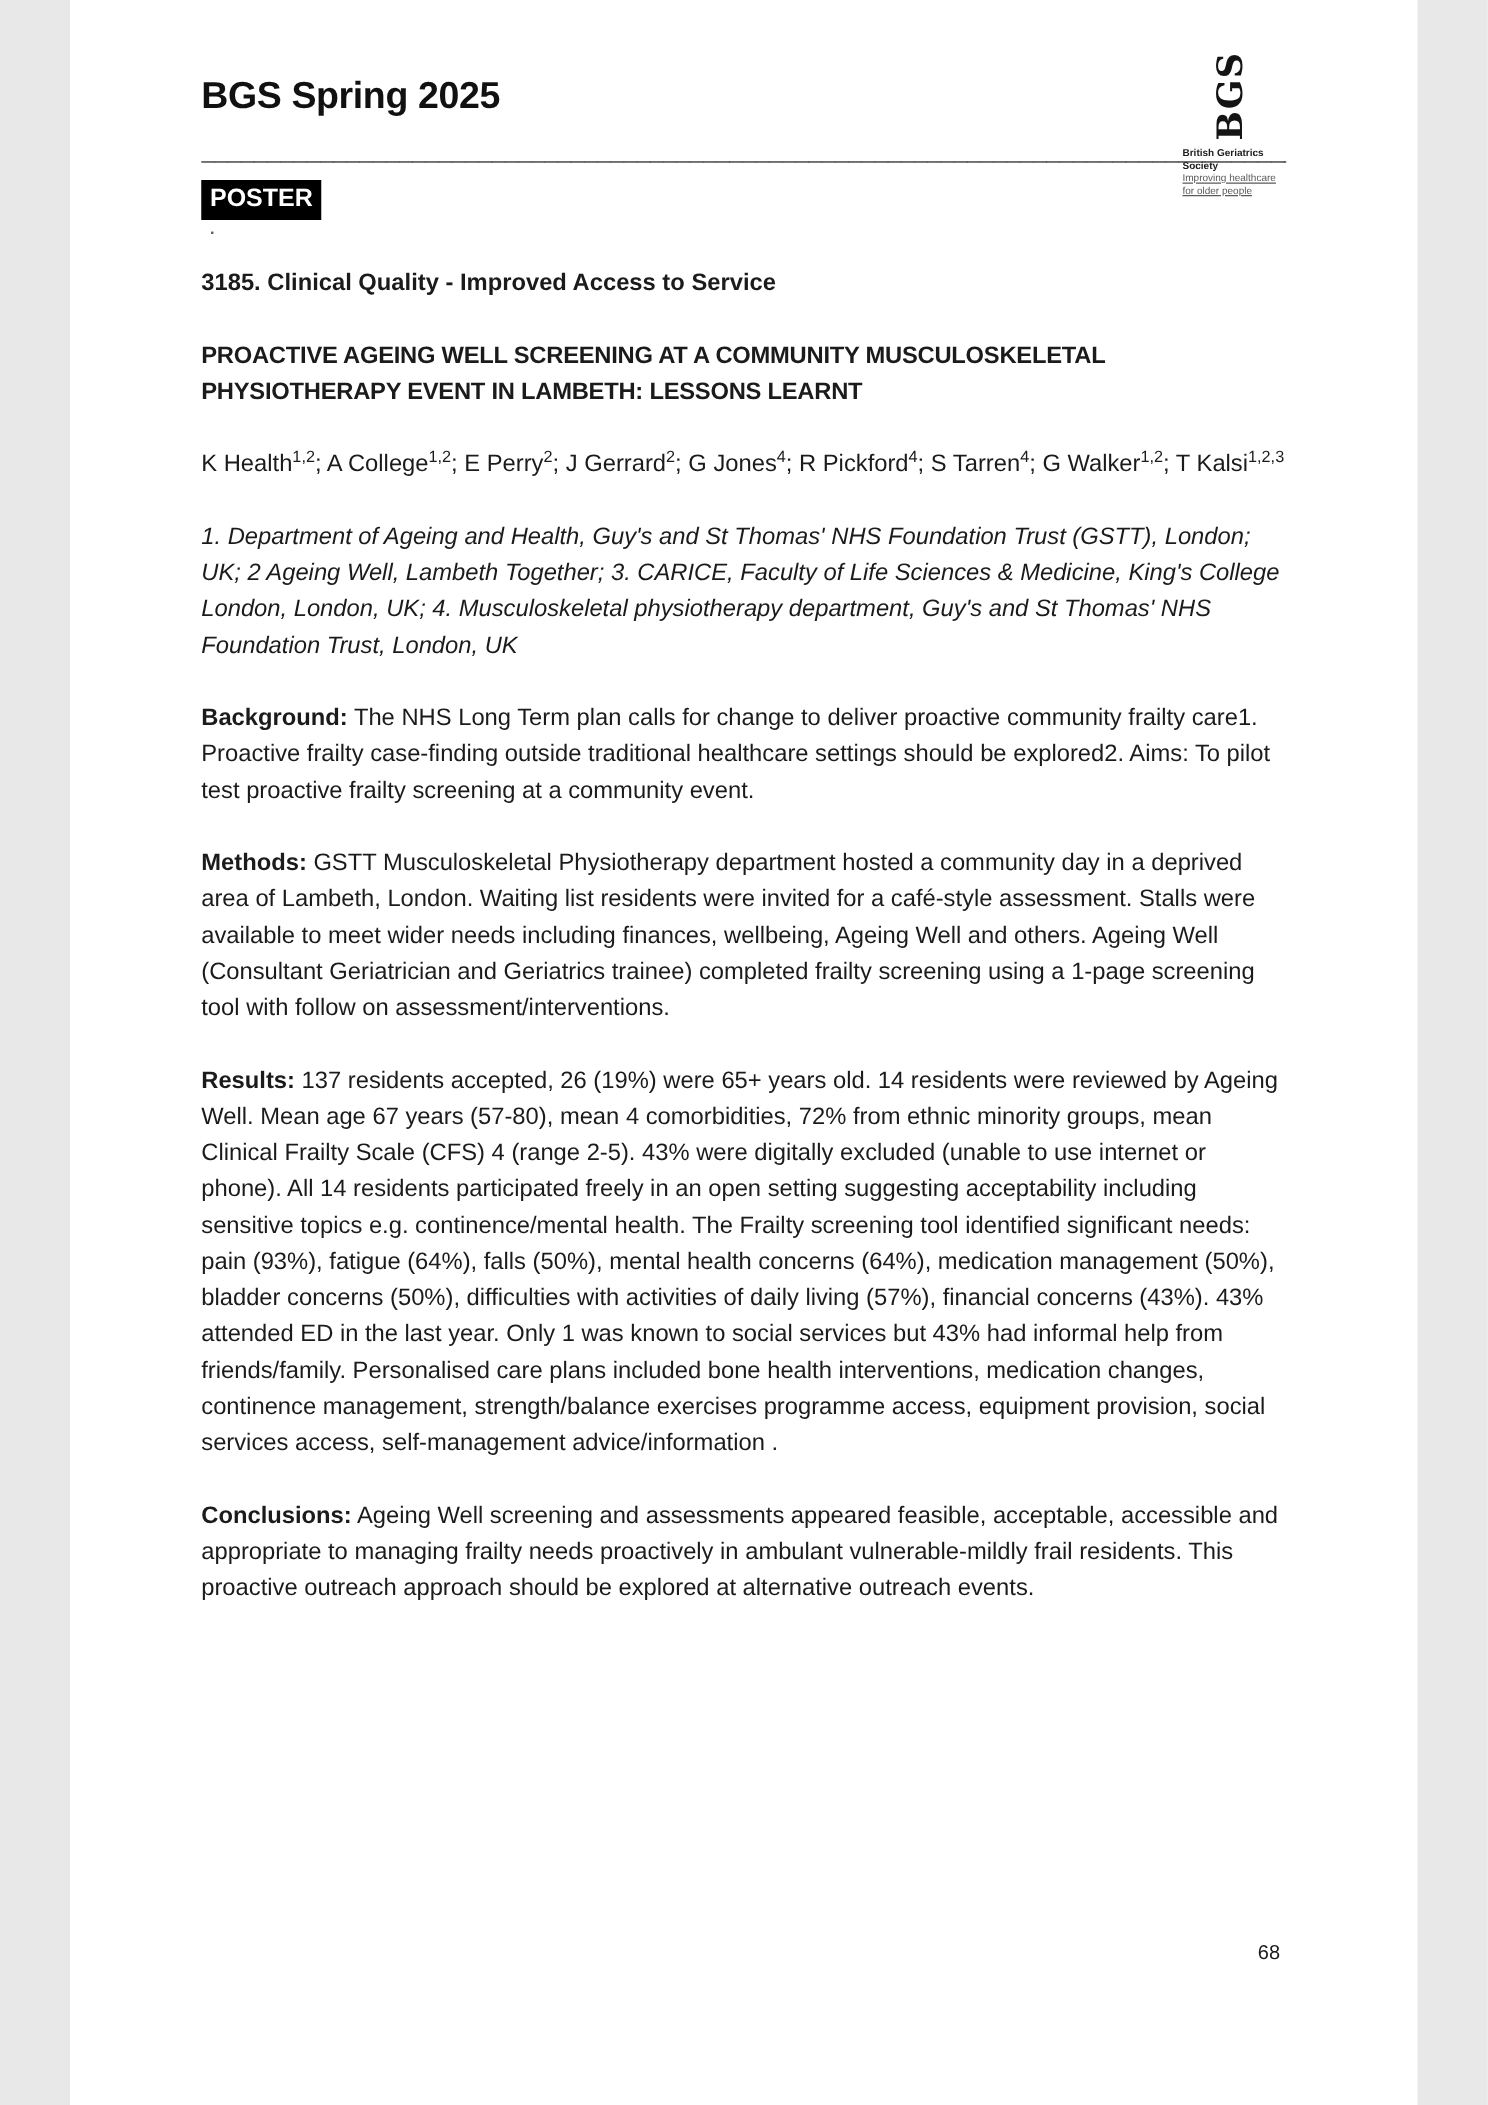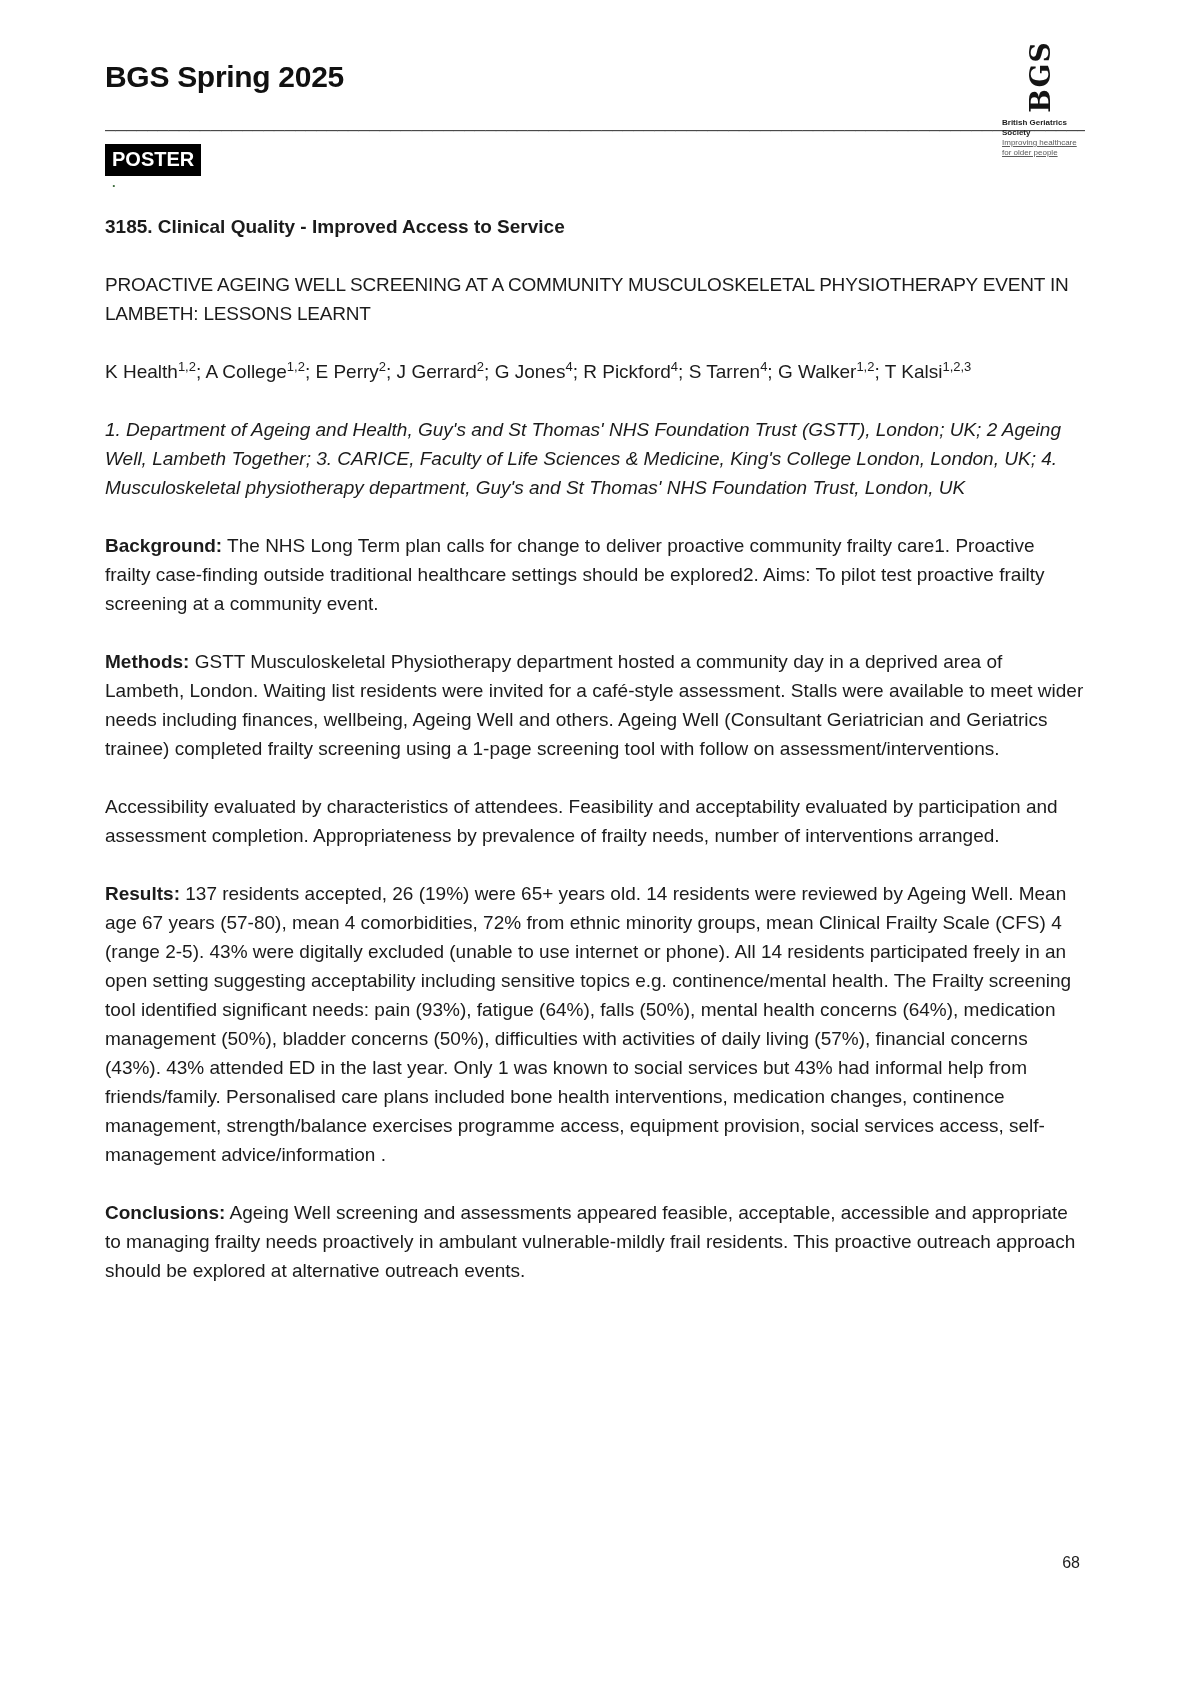--- a/index.html
+++ b/index.html
@@ -1,18 +1,18 @@
 <!DOCTYPE html>
 <html><head>
 <meta charset="utf-8">
 <style>
   html, body { margin: 0; padding: 0; background: #e8e8e8; }
   .page {
     position: relative;
-    width: 1190px;
+    width: 1078px;
     height: 1684px;
     margin: 0 auto;
     background: #ffffff;
     font-family: "Liberation Sans", sans-serif;
     color: #1b1b1b;
     overflow: hidden;
   }
   .content { padding: 0 105px; }
 
   
@@ -76,21 +76,21 @@
     line-height: 10px;
   }
 
   
   .para, .session, .abs-title, .authors, .affiliations {
     margin: 29px 0 0 0;
     font-size: 19px;
     line-height: 29px;
   }
   .session { margin-top: 24px; font-weight: bold; }
-  .abs-title { font-weight: normal; letter-spacing: -0.2px; }
+  .abs-title { font-weight: bold; letter-spacing: -0.2px; }
   .authors sup { font-size: 13px; line-height: 0; }
   .affiliations { font-style: italic; }
   .para strong { font-weight: bold; }
 
   .page-number {
     position: absolute;
     top: 1554px;
     right: 110px;
     font-size: 16px;
     color: #1b1b1b;
@@ -121,21 +121,20 @@
   <div class="stray-dot">.</div>
 
   <main class="content">
     <p class="session">3185. Clinical Quality - Improved Access to Service</p>
     <p class="abs-title">PROACTIVE AGEING WELL SCREENING AT A COMMUNITY MUSCULOSKELETAL PHYSIOTHERAPY EVENT IN LAMBETH: LESSONS LEARNT</p>
     <p class="authors"><span>K Health</span><sup>1,2</sup>; <span>A College</span><sup>1,2</sup>; <span>E Perry</span><sup>2</sup>; <span>J Gerrard</span><sup>2</sup>; <span>G Jones</span><sup>4</sup>; <span>R Pickford</span><sup>4</sup>; <span>S Tarren</span><sup>4</sup>; <span>G Walker</span><sup>1,2</sup>; <span>T Kalsi</span><sup>1,2,3</sup></p>
     <p class="affiliations">1. Department of Ageing and Health, Guy's and St Thomas' NHS Foundation Trust (GSTT), London; UK; 2 Ageing Well, Lambeth Together; 3. CARICE, Faculty of Life Sciences &amp; Medicine, King's College London, London, UK; 4. Musculoskeletal physiotherapy department, Guy's and St Thomas' NHS Foundation Trust, London, UK</p>
     <div id="sections">
         <p class="para"><strong>Background:</strong> The NHS Long Term plan calls for change to deliver proactive community frailty care1. Proactive frailty case-finding outside traditional healthcare settings should be explored2. Aims: To pilot test proactive frailty screening at a community event.</p>
         <p class="para"><strong>Methods:</strong> GSTT Musculoskeletal Physiotherapy department hosted a community day in a deprived area of Lambeth, London. Waiting list residents were invited for a café-style assessment. Stalls were available to meet wider needs including finances, wellbeing, Ageing Well and others. Ageing Well (Consultant Geriatrician and Geriatrics trainee) completed frailty screening using a 1-page screening tool with follow on assessment/interventions.</p>
-        <p class="para">Accessibility evaluated by characteristics of attendees. Feasibility and acceptability evaluated by participation and assessment completion. Appropriateness by prevalence of frailty needs, number of interventions arranged.</p>
         <p class="para"><strong>Results:</strong> 137 residents accepted, 26 (19%) were 65+ years old. 14 residents were reviewed by Ageing Well. Mean age 67 years (57-80), mean 4 comorbidities, 72% from ethnic minority groups, mean Clinical Frailty Scale (CFS) 4 (range 2-5). 43% were digitally excluded (unable to use internet or phone).  All 14 residents participated freely in an open setting suggesting acceptability including sensitive topics e.g. continence/mental health. The Frailty screening tool identified significant needs: pain (93%), fatigue (64%), falls (50%), mental health concerns (64%), medication management (50%), bladder concerns (50%), difficulties with activities of daily living (57%), financial concerns (43%). 43% attended ED in the last year. Only 1 was known to social services but 43% had informal help from friends/family. Personalised care plans included bone health interventions, medication changes, continence management, strength/balance exercises programme access, equipment provision, social services access, self-management advice/information .</p>
         <p class="para"><strong>Conclusions:</strong> Ageing Well screening and assessments appeared feasible, acceptable, accessible and appropriate to managing frailty needs proactively in ambulant vulnerable-mildly frail residents. This proactive outreach approach should be explored at alternative outreach events.</p>
       </div>
   </main>
 
   <div class="page-number">68</div>
 
 </div>
 
 </body></html>

